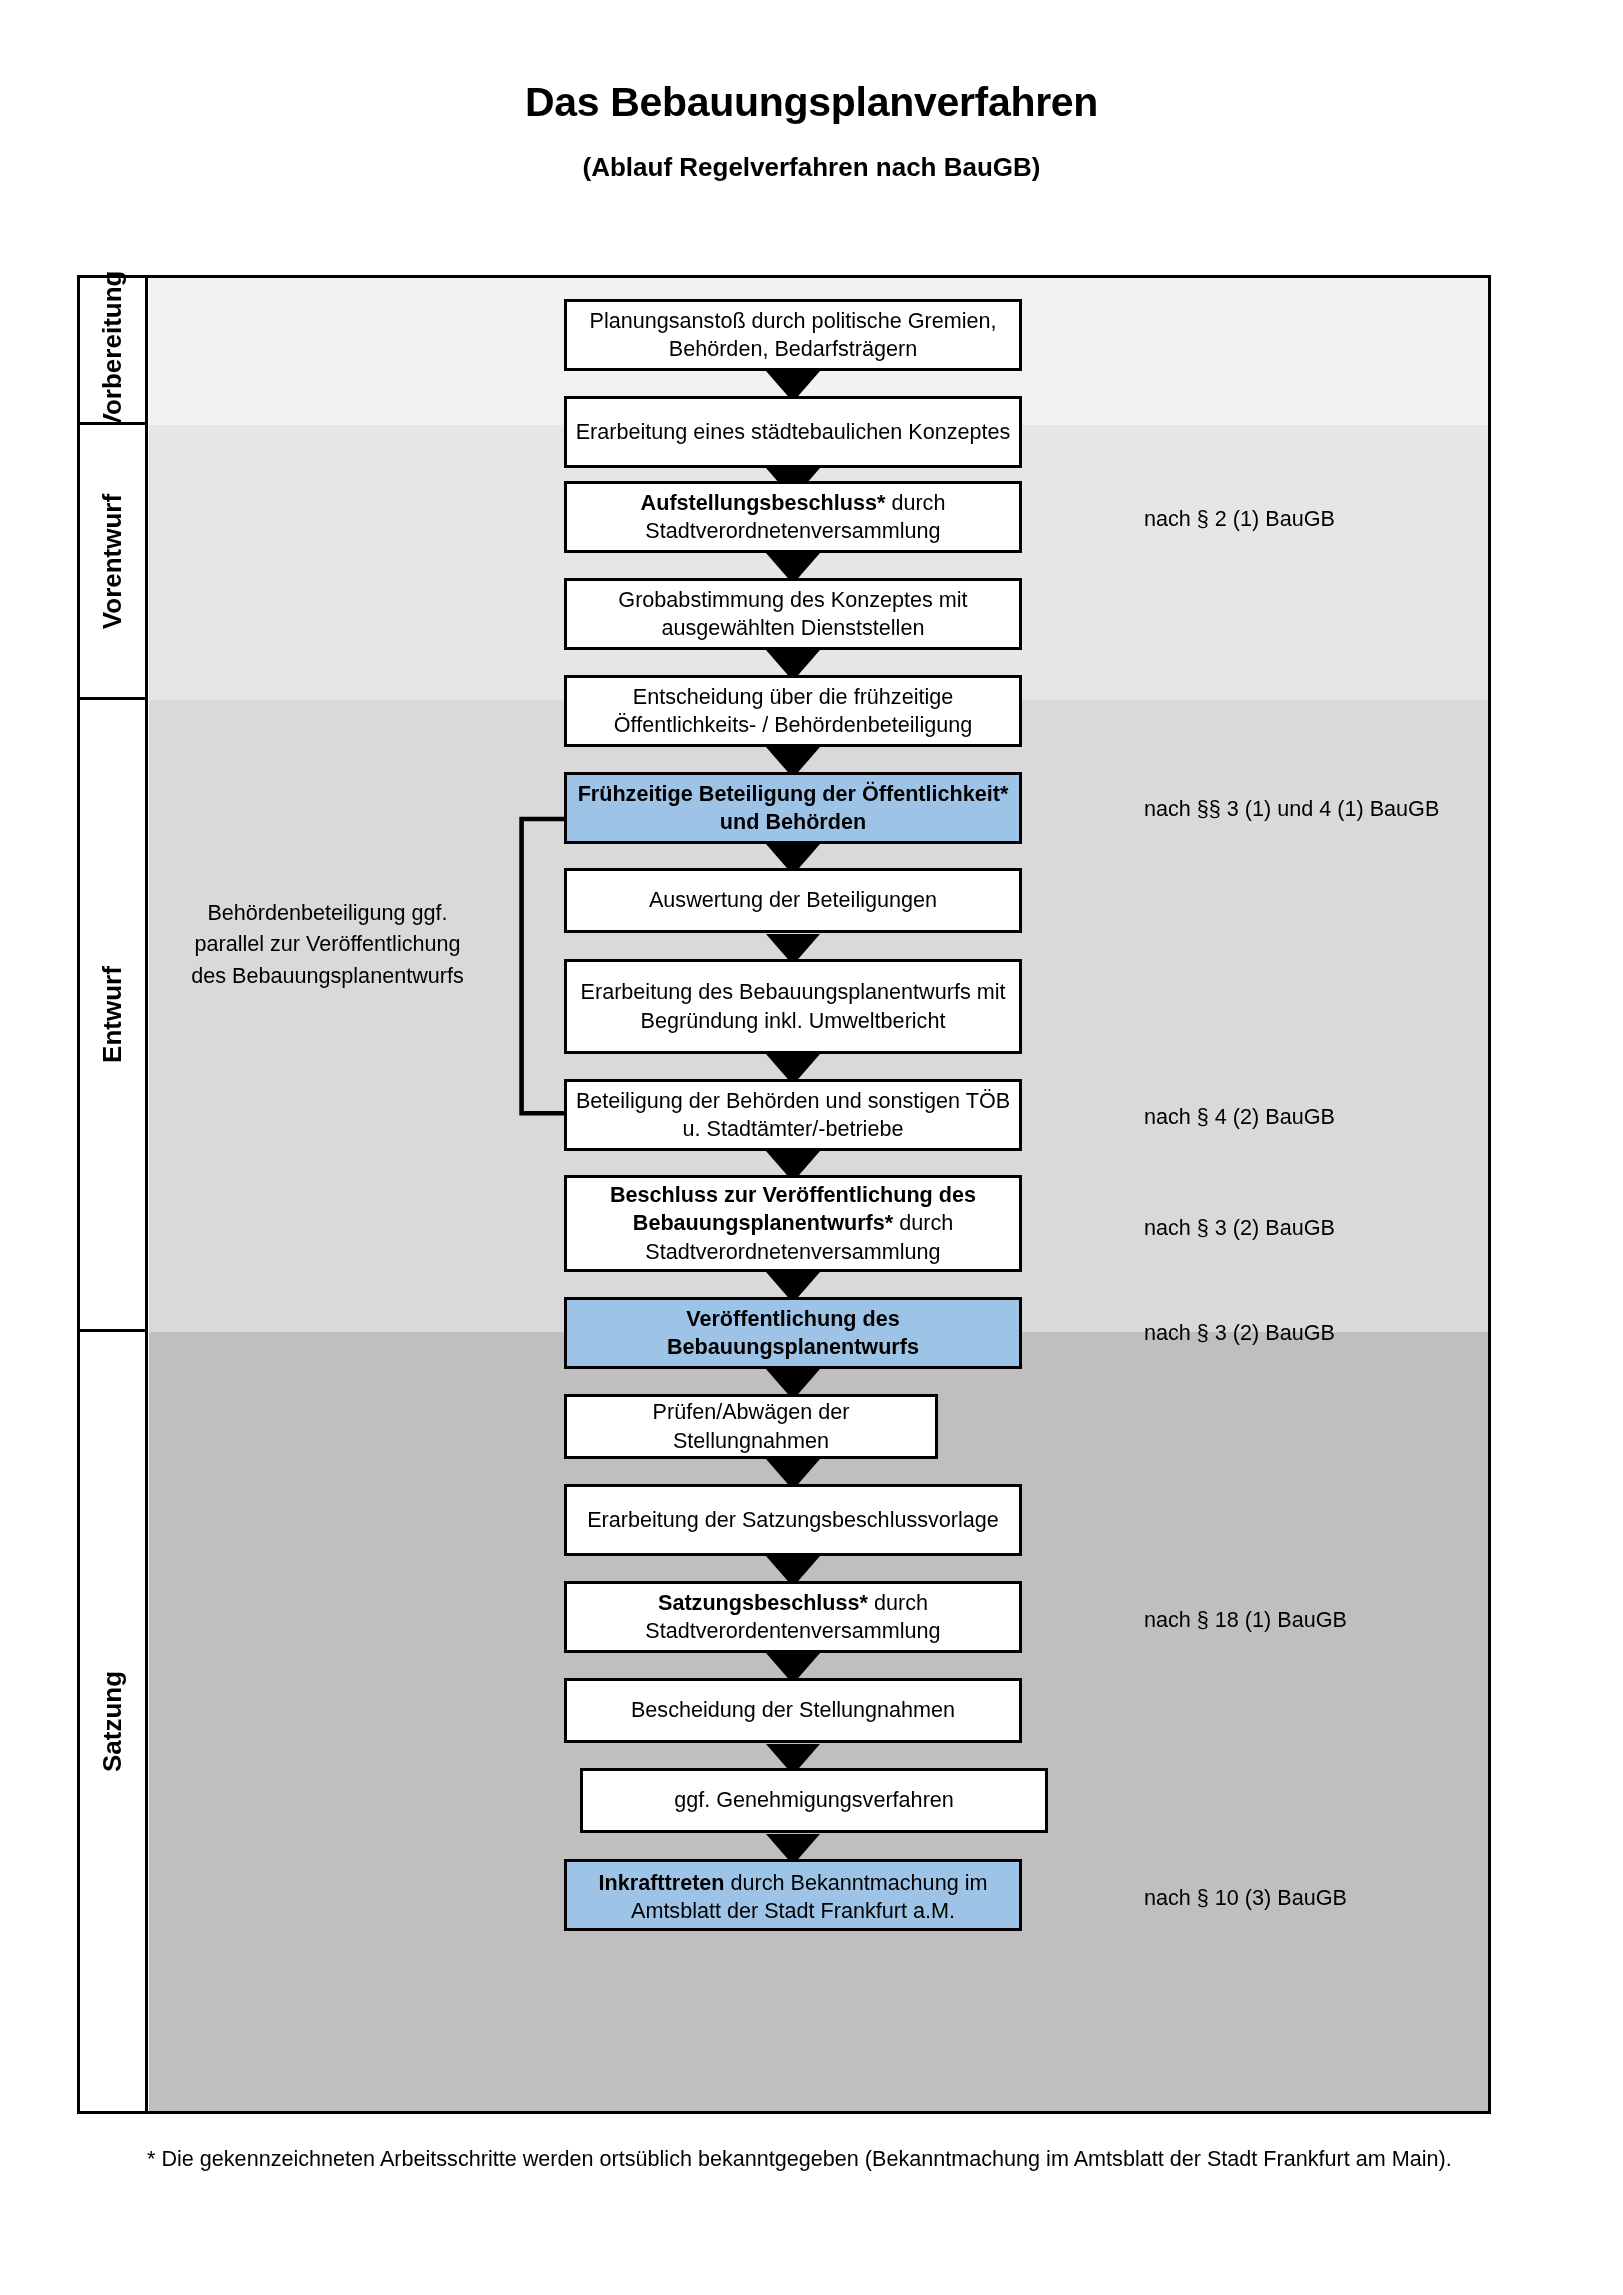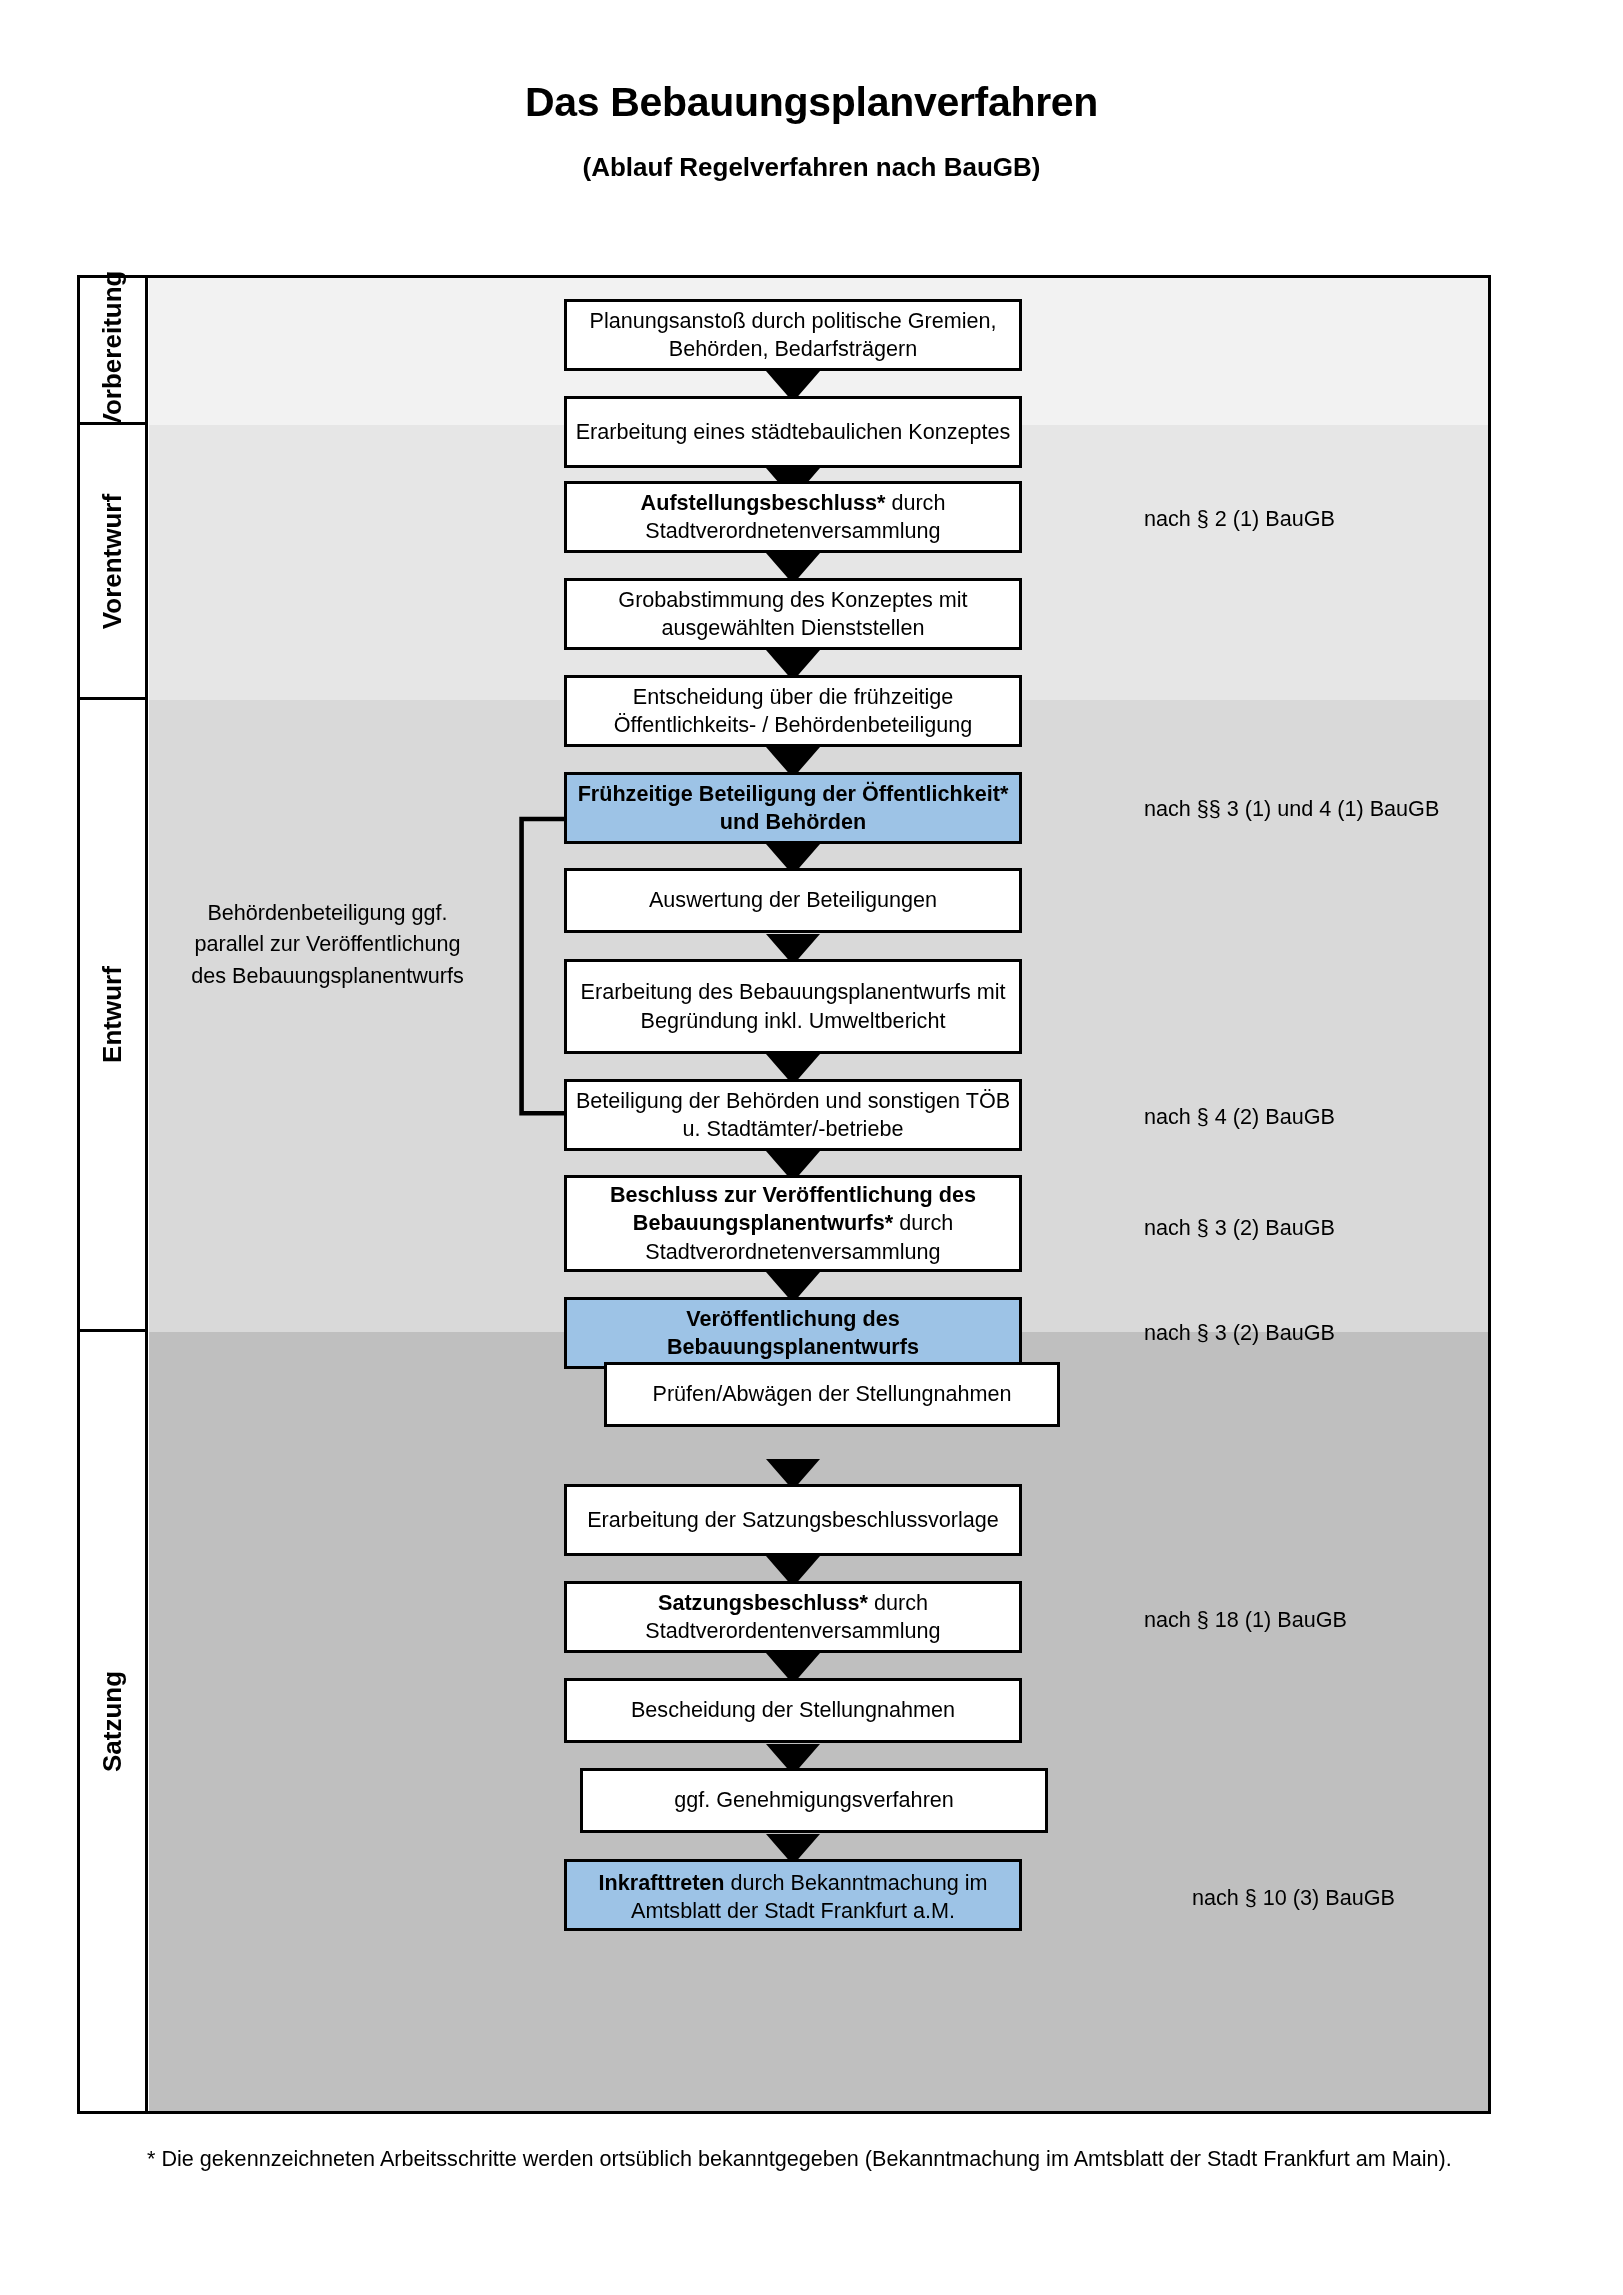--- a/index.html
+++ b/index.html
@@ -223,21 +223,21 @@
   <div class="flow-box" style="left:484px; top:897px; width:458px; height:97px;">
     <span><span class="b">Beschluss zur Veröffentlichung des Bebauungsplanentwurfs*</span><span> durch Stadtverordnetenversammlung</span></span>
   </div>
   <div class="arrow-down" style="left:686px; top:994px; border-top-width:31px;"></div>
 
   <div class="flow-box blue" style="left:484px; top:1019px; width:458px; height:72px;">
     <span><span class="b">Veröffentlichung des Bebauungsplanentwurfs</span><span></span></span>
   </div>
   <div class="arrow-down" style="left:686px; top:1091px; border-top-width:31px;"></div>
 
-  <div class="flow-box" style="left:484px; top:1084px; width:456px; height:65px;margin-left:40px;">
+  <div class="flow-box" style="left:484px; top:1116px; width:374px; height:65px;">
     <span><span class="b"></span><span>Prüfen/Abwägen der Stellungnahmen</span></span>
   </div>
   <div class="arrow-down" style="left:686px; top:1181px; border-top-width:31px;"></div>
 
   <div class="flow-box" style="left:484px; top:1206px; width:458px; height:72px;">
     <span><span class="b"></span><span>Erarbeitung der Satzungsbeschlussvorlage</span></span>
   </div>
   <div class="arrow-down" style="left:686px; top:1278px; border-top-width:31px;"></div>
 
   <div class="flow-box" style="left:484px; top:1303px; width:458px; height:72px;">
@@ -258,18 +258,18 @@
   <div class="flow-box blue" style="left:484px; top:1581px; width:458px; height:72px;align-items:flex-end;">
     <span><span class="b">Inkrafttreten</span><span> durch Bekanntmachung im Amtsblatt der Stadt Frankfurt a.M.</span></span>
   </div>
 
   <div class="ref-note" style="left:1064px; top:228px;">nach § 2 (1) BauGB</div>
   <div class="ref-note" style="left:1064px; top:518px;">nach §§ 3 (1) und 4 (1) BauGB</div>
   <div class="ref-note" style="left:1064px; top:826px;">nach § 4 (2) BauGB</div>
   <div class="ref-note" style="left:1064px; top:937px;">nach § 3 (2) BauGB</div>
   <div class="ref-note" style="left:1064px; top:1042px;">nach § 3 (2) BauGB</div>
   <div class="ref-note" style="left:1064px; top:1329px;">nach § 18 (1) BauGB</div>
-  <div class="ref-note" style="left:1112px; top:1607px;">nach § 10 (3) BauGB</div>
+  <div class="ref-note" style="left:1064px; top:1607px;">nach § 10 (3) BauGB</div>
 
 </div>
 
 <div id="footnote">* Die gekennzeichneten Arbeitsschritte werden ortsüblich bekanntgegeben (Bekanntmachung im Amtsblatt  der Stadt Frankfurt am Main).</div>
 
 
 </body></html>

